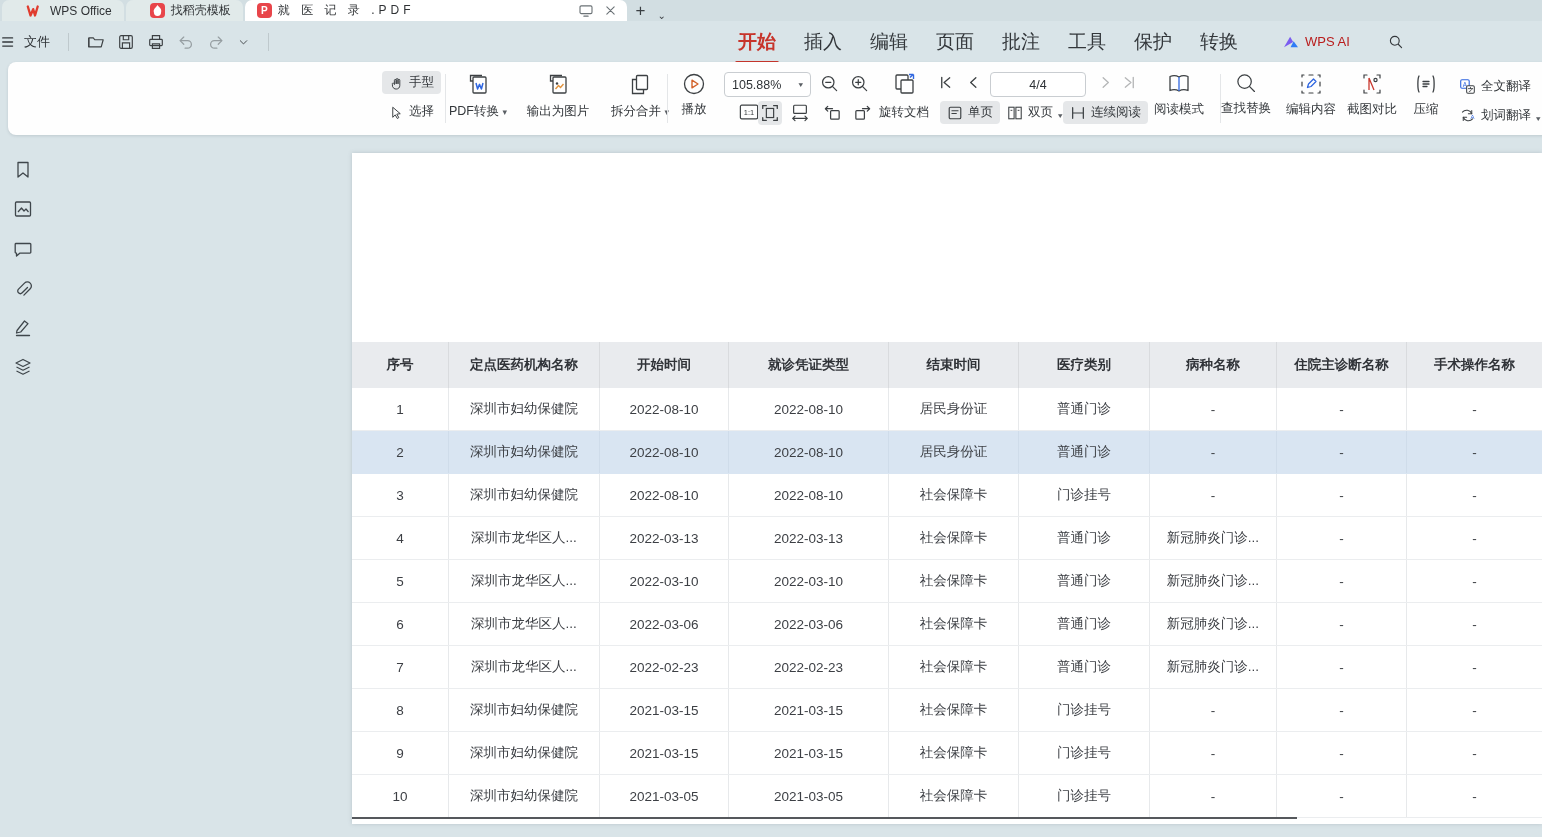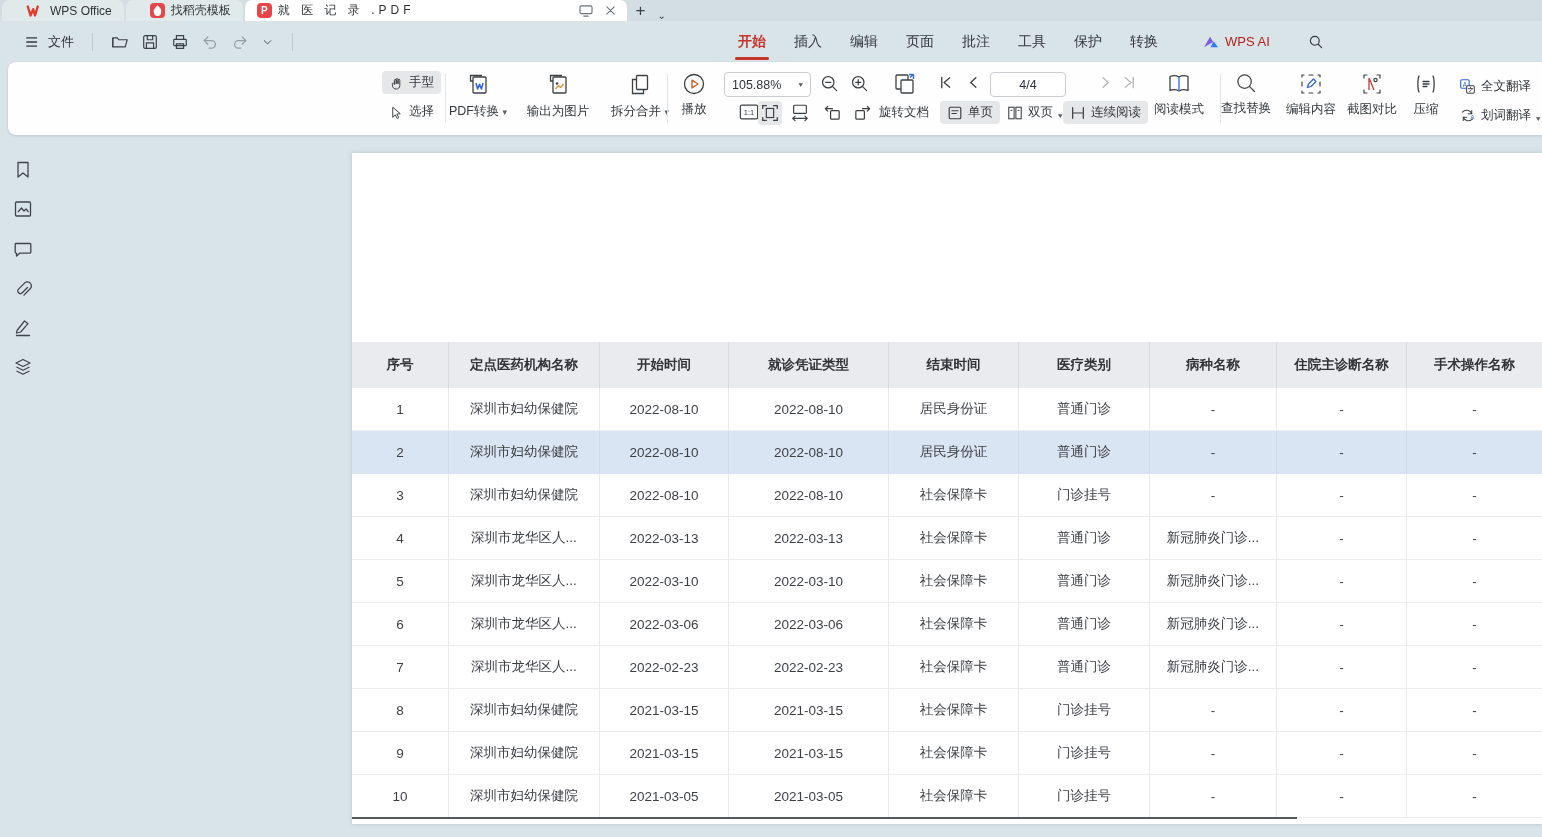--- a/index.html
+++ b/index.html
@@ -22,29 +22,29 @@
   .tab-ico { width:15px; height:15px; border-radius:4px; display:flex;
     align-items:center; justify-content:center; flex:none; }
   .tab-ico.red { background:#e8454a; color:#fff; font-size:10px; font-weight:bold; }
   .tab-btn { color:#6b7276; font-size:13px; display:flex; align-items:center; padding:0 3px; }
   .newtab { font-size:17px; color:#3a3f43; padding:0 8px; }
   .newtab-chev { font-size:10px; color:#3a3f43; padding:0 4px; }
 
   
   .quickbar { position:absolute; left:0; top:21px; width:1542px; height:41px;
     display:flex; align-items:center; background:#d9e4e8; }
-  .qb-left { display:flex; align-items:flex-end; gap:10px; padding-left:24px; }
+  .qb-left { display:flex; align-items:flex-end; gap:10px; padding-left:0; }
   .qb-group { display:flex; align-items:center; gap:12px; }
   .qb-divider { width:1px; height:18px; background:#bfc9cd; margin:0 8px; }
   .file-btn { display:flex; align-items:center; gap:6px; font-size:13px; color:#2f3337; }
   .qb-ico { width:18px; height:18px; }
   .disabled-ico { opacity:.42; }
   .menus { position:absolute; left:737px; top:21px; height:41px; display:flex;
     align-items:center; gap:26px; }
-  .menu-item { font-size:14px; color:#33373b; position:relative; padding:11px 1px; cursor:default; }
+  .menu-item { font-size:19px; color:#33373b; position:relative; padding:11px 1px; cursor:default; }
   .menu-item.active { color:#c7342b; font-weight:bold; }
   .menu-item.active::after { content:""; position:absolute; left:-2px; right:-2px;
     bottom:2px; height:3px; background:#c7342b; border-radius:2px; }
   .wpsai { display:flex; align-items:center; gap:6px; margin-left:18px; font-size:13px; color:#b91c1c; }
   .menus .search-ico { margin-left:12px; }
 
   
   .toolbar { position:absolute; left:8px; top:62px; width:1542px; height:73px;
     background:#fefefe; border-radius:8px; box-shadow:0 1px 3px rgba(70,90,100,.18); }
   .tb-abs { position:absolute; display:flex; align-items:center; }
@@ -269,21 +269,21 @@
   <div class="tb-abs" style="left:930px; top:13px;">
     <svg class="nav-ico" viewBox="0 0 16 16">
         <path d="M4 2.5v11M12.5 3L6.5 8l6 5" stroke="#3c4043" stroke-width="1.4" fill="none" stroke-linecap="round" stroke-linejoin="round"></path>
       </svg>
   </div>
   <div class="tb-abs" style="left:958px; top:13px;">
     <svg class="nav-ico" viewBox="0 0 16 16">
         <path d="M10.5 3L5 8l5.5 5" stroke="#3c4043" stroke-width="1.4" fill="none" stroke-linecap="round" stroke-linejoin="round"></path>
       </svg>
   </div>
-  <div class="tb-abs combo" style="left:982px; top:10px; width:76px; justify-content:center;">
+  <div class="tb-abs combo" style="left:982px; top:10px; width:96px; justify-content:center;">
     <span>4/4</span>
   </div>
   <div class="tb-abs nav-disabled" style="left:1090px; top:13px;">
     <svg class="nav-ico" viewBox="0 0 16 16">
         <path d="M5.5 3L11 8l-5.5 5" stroke="#3c4043" stroke-width="1.4" fill="none" stroke-linecap="round" stroke-linejoin="round"></path>
       </svg>
   </div>
   <div class="tb-abs nav-disabled" style="left:1114px; top:13px;">
     <svg class="nav-ico" viewBox="0 0 16 16">
         <path d="M12 2.5v11M3.5 3l6 5-6 5" stroke="#3c4043" stroke-width="1.4" fill="none" stroke-linecap="round" stroke-linejoin="round"></path>

